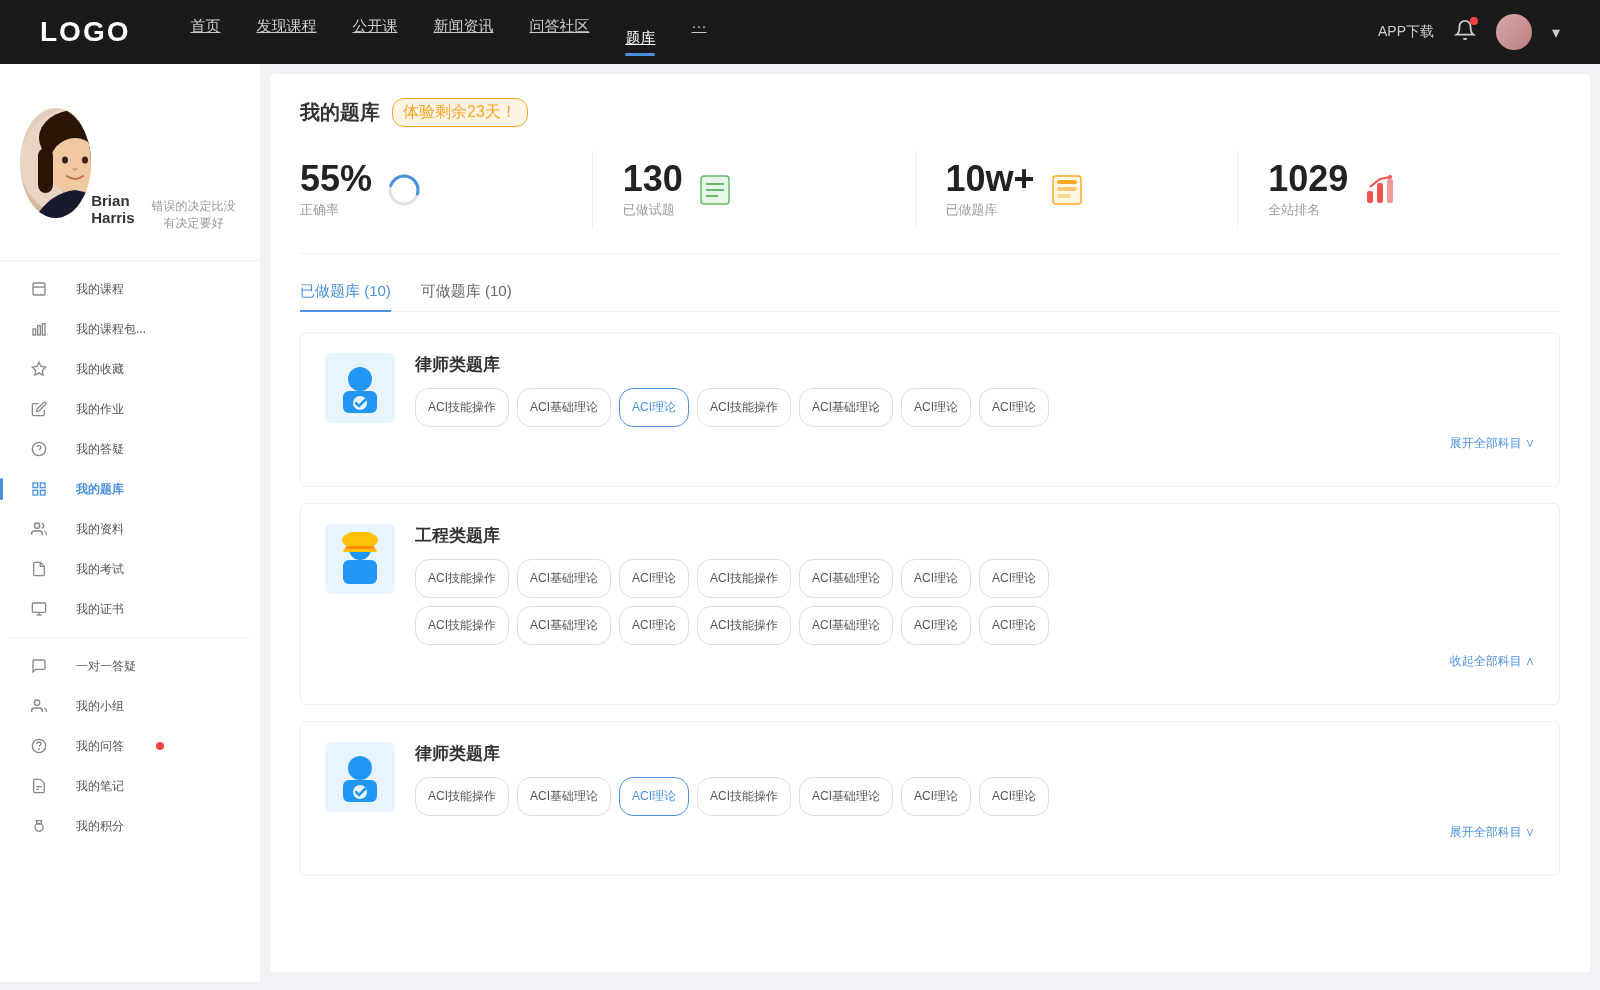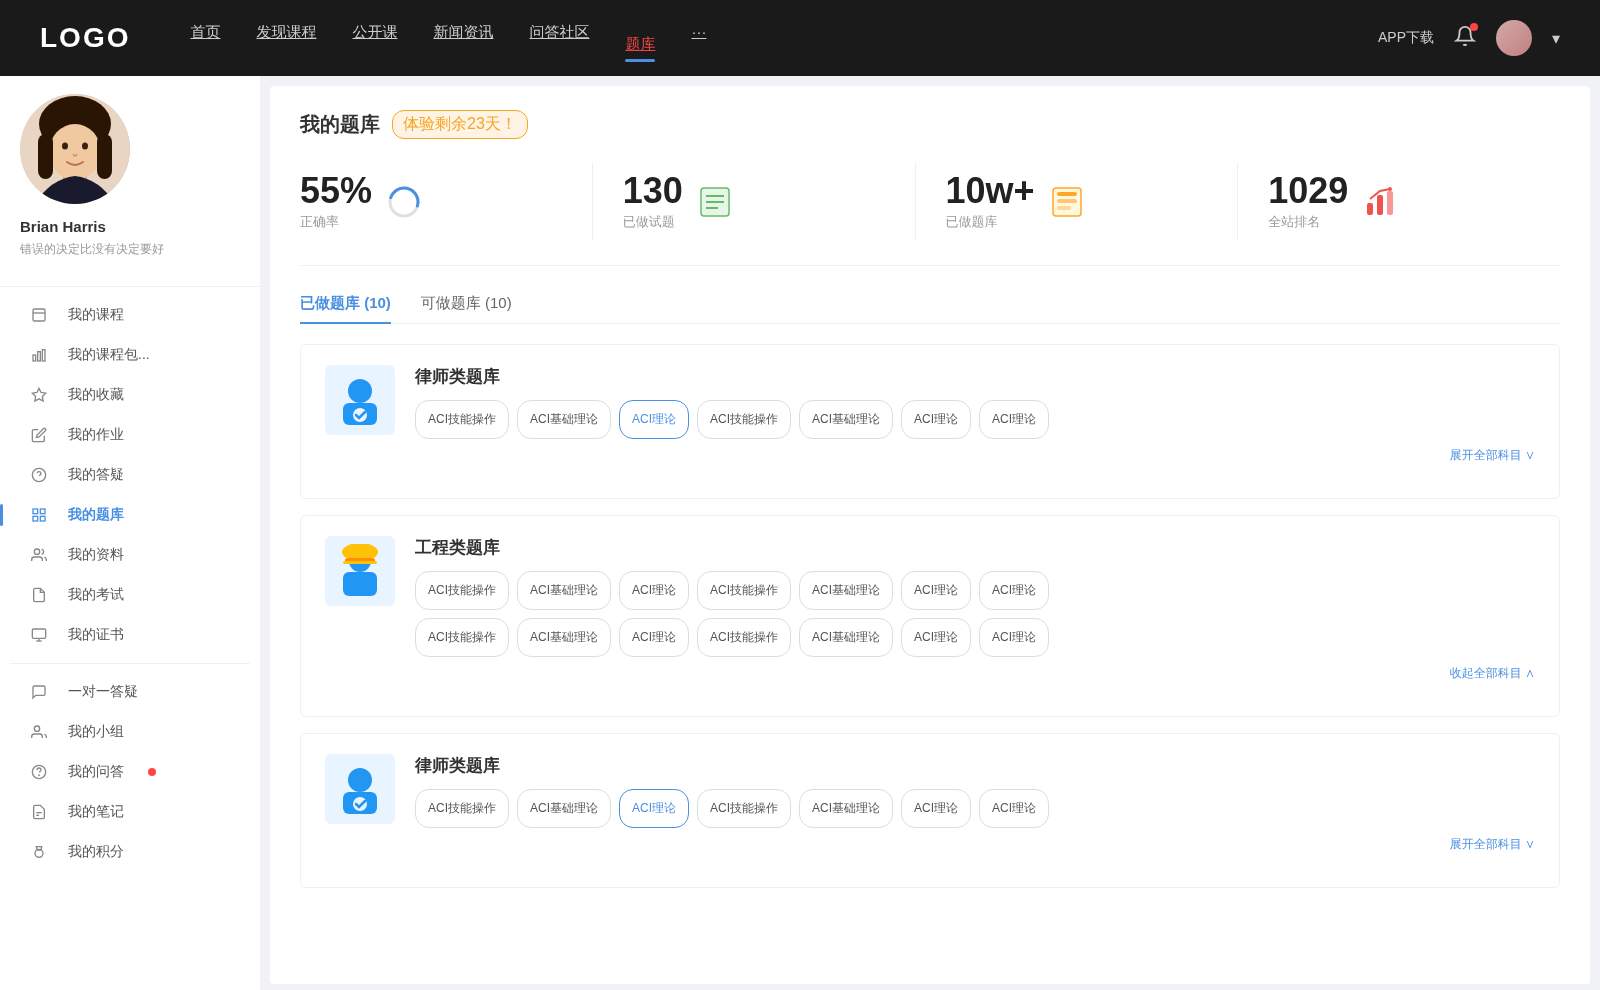--- a/index.html
+++ b/index.html
@@ -1,21 +1,21 @@
 <!DOCTYPE html>
 <html><head>
   <meta charset="utf-8">
   <style>
     * { box-sizing: border-box; margin: 0; padding: 0; }
     body { font-family: -apple-system, BlinkMacSystemFont, 'PingFang SC', 'Microsoft YaHei', sans-serif; background: #f0f2f5; min-height: 990px; }
 
     
     .navbar {
       background: #1a1a1a;
-      height: 76px;
+      height: 64px;
       display: flex;
       align-items: center;
       padding: 0 40px;
       gap: 0;
     }
     .nav-logo {
       color: white;
       font-size: 28px;
       font-weight: bold;
       letter-spacing: 2px;
@@ -28,21 +28,21 @@
     }
     .nav-link {
       color: #ccc;
       font-size: 15px;
       cursor: pointer;
       padding: 4px 0;
       position: relative;
       text-decoration: underline;
     }
     .nav-link.active {
-      color: #ef4444;
+      color: #ffffff;
       margin-top: 12px;
     }
     .nav-link.active::after {
       content: '';
       position: absolute;
       bottom: -4px;
       left: 0; right: 0;
       height: 3px;
       background: #4a90e2;
       border-radius: 2px;
@@ -94,23 +94,23 @@
 
     
     .sidebar {
       width: 260px;
       background: white;
       flex-shrink: 0;
       padding-bottom: 20px;
     }
     .sidebar-profile {
       display: flex;
-      flex-direction: column;
-      align-items: flex-start;
-      padding: 18px 20px 20px;
+      flex-direction: row;
+      align-items: flex-end;
+      padding: 44px 20px 20px;
     }
     .profile-avatar {
       width: 110px;
       height: 110px;
       border-radius: 50%;
       background: linear-gradient(135deg, #e8d5c4, #c9a882);
       overflow: hidden;
       margin-bottom: 14px;
       position: relative;
     }
@@ -129,25 +129,25 @@
       height: 1px;
       background: #f0f0f0;
       margin: 8px 0;
     }
     .sidebar-menu {
       padding: 0 10px;
     }
     .sidebar-item {
       display: flex;
       align-items: center;
-      gap: 20px;
+      gap: 28px;
       padding: 11px 20px;
       cursor: pointer;
       border-radius: 4px;
-      font-size: 14px;
+      font-size: 12px;
       color: #555;
       position: relative;
     }
     .sidebar-item.active {
       color: #4a90e2;
       font-weight: 600;
     }
     .sidebar-item.active::before {
       content: '';
       position: absolute;
@@ -254,21 +254,21 @@
     }
     .tab-item {
       font-size: 15px;
       color: #666;
       cursor: pointer;
       padding-bottom: 10px;
       position: relative;
     }
     .tab-item.active {
       color: #4a90e2;
-      font-weight: 700;
+      font-weight: 400;
     }
     .tab-item.active::after {
       content: '';
       position: absolute;
       bottom: -1px;
       left: 0; right: 0;
       height: 2px;
       background: #4a90e2;
     }
 

